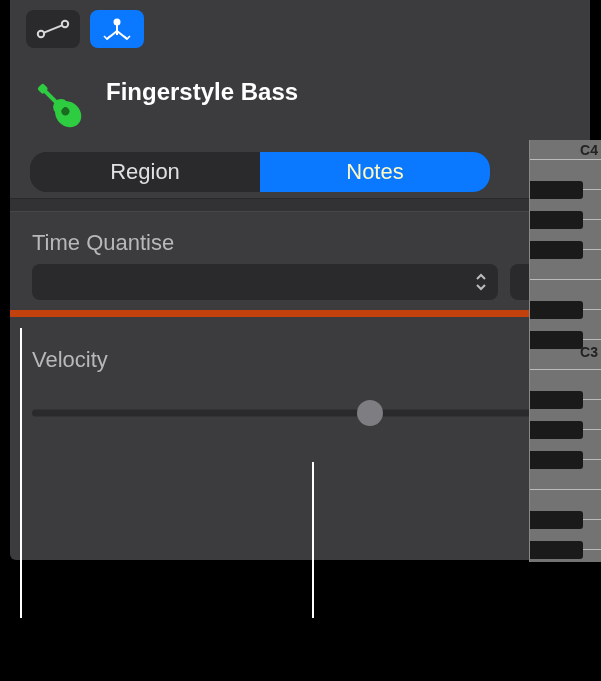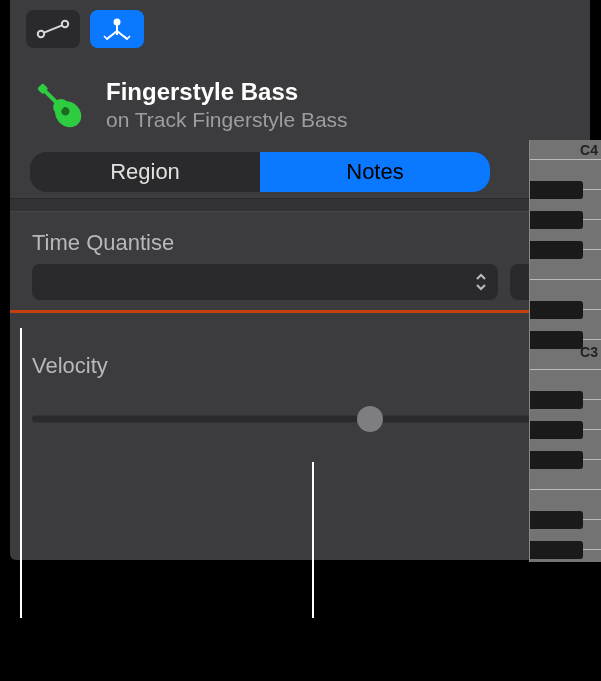--- a/index.html
+++ b/index.html
@@ -53,21 +53,21 @@
     }
     .instrument-icon {
       width: 58px;
       height: 58px;
       display: flex;
       align-items: center;
       justify-content: center;
     }
     .instrument-text {
       display: flex;
-      flex-direction: column;
+      flex-direction: row;
       gap: 2px;
       padding-top: 2px;
     }
     .instrument-title {
       color: #fff;
       font-size: 24px;
       font-weight: 600;
     }
     .instrument-subtitle {
       color: #9e9ea0;
@@ -90,36 +90,36 @@
       font-size: 22px;
       cursor: pointer;
       border: none;
       background: transparent;
     }
     .segment-region {
       color: #e0e0e0;
       background: #2a2a2c;
     }
     .segment-notes {
-      color: #000000;
+      color: #fef9c3;
       background: #0a78ff;
     }
     .divider {
       height: 14px;
       background: #323234;
       margin-top: 0;
       border-top: 1px solid #2a2a2c;
       border-bottom: 1px solid #464648;
     }
     .section {
       padding: 18px 22px 10px 22px;
     }
     .section2 {
-      padding: 36px 22px 10px 22px;
-      border-top: 3px solid #c2410c;
+      padding: 26px 22px 10px 22px;
+      border-top: 7px solid #c2410c;
     }
     .section-label {
       color: #b8b8ba;
       font-size: 22px;
       font-weight: 400;
     }
     .quantise-row {
       display: flex;
       gap: 12px;
       margin-top: 8px;
@@ -270,21 +270,20 @@
           <ellipse cx="29" cy="42" rx="12" ry="14" fill="#2ecc40"></ellipse>
           <ellipse cx="29" cy="32" rx="8" ry="8" fill="#2ecc40"></ellipse>
           <circle cx="29" cy="38" r="4" fill="#1a6b1f"></circle>
           <rect x="27" y="4" width="4" height="30" fill="#2ecc40"></rect>
           <rect x="25" y="2" width="8" height="8" rx="2" fill="#2ecc40"></rect>
         </g>
       </svg>
     </div>
     <div class="instrument-text">
       <div class="instrument-title">Fingerstyle Bass</div>
-      <div class="instrument-subtitle">on Track Fingerstyle Bass</div>
     </div>
   </div>
 
   <div class="segmented">
     <button class="segment segment-region">Region</button>
     <button class="segment segment-notes">Notes</button>
   </div>
 
   <div class="divider"></div>
 

